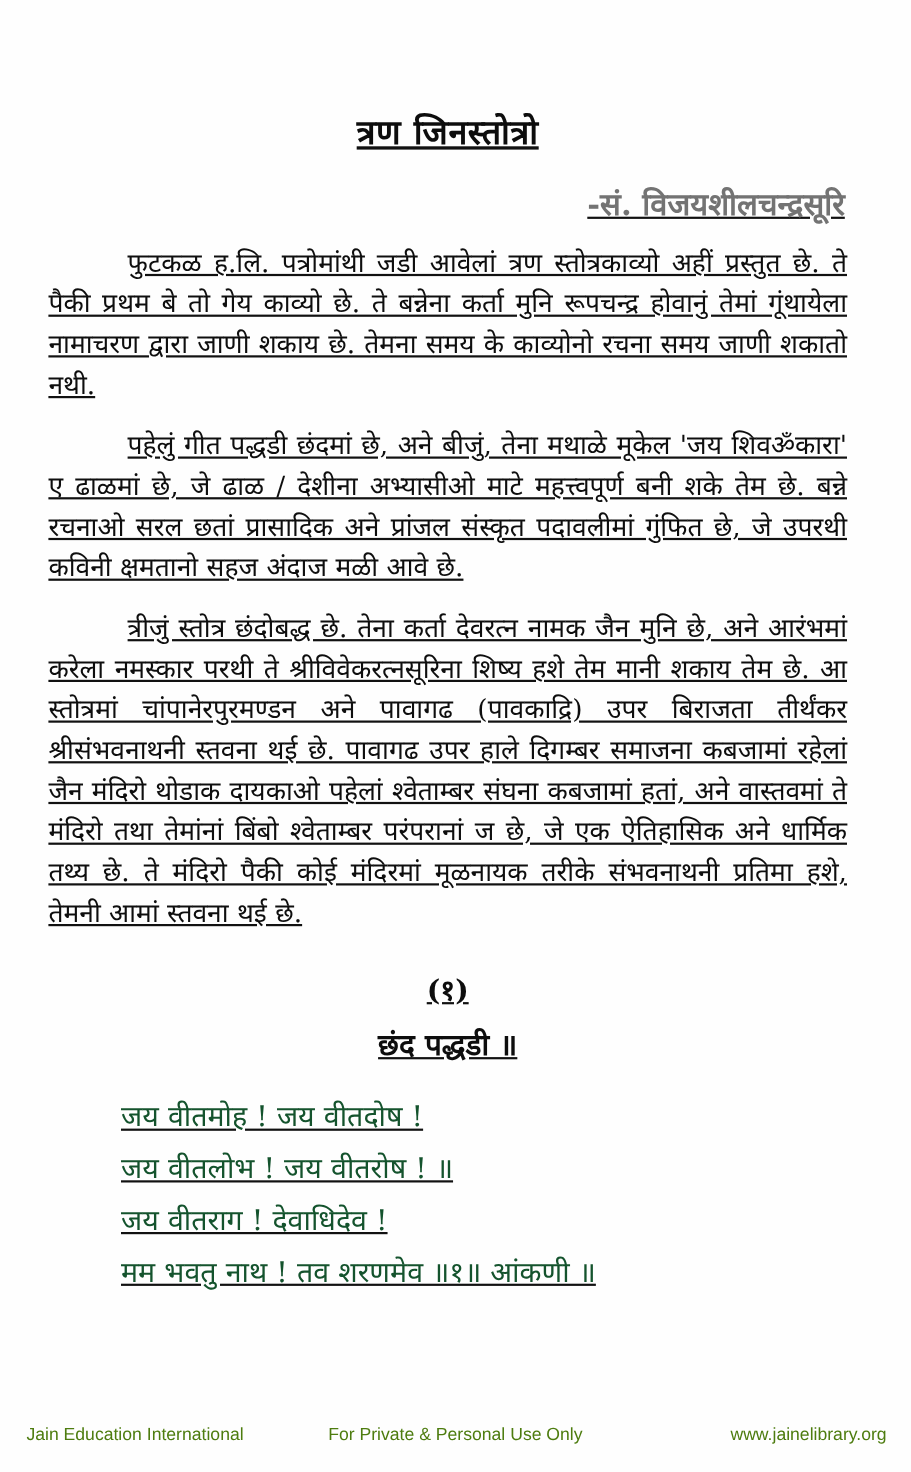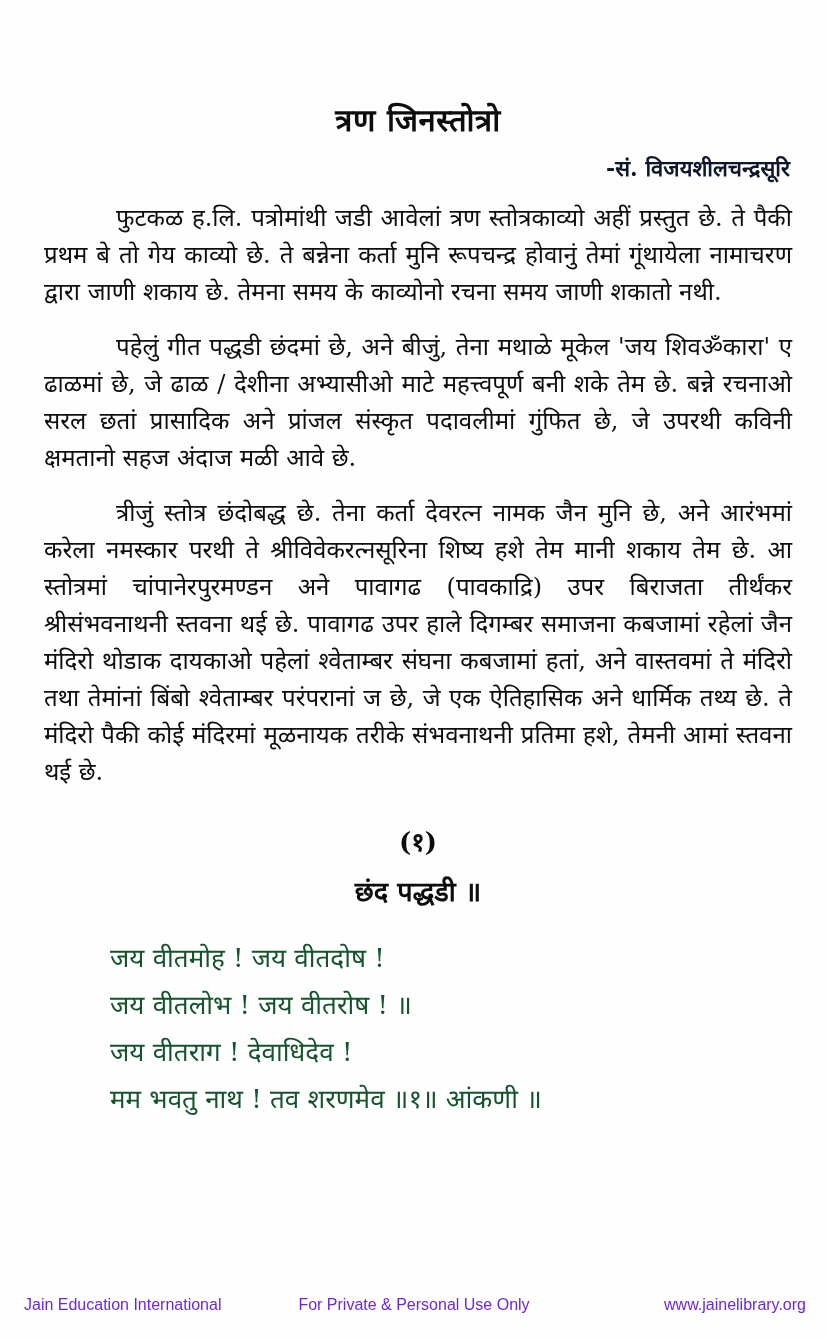--- a/index.html
+++ b/index.html
@@ -14,37 +14,38 @@
   .page {
     position: relative;
     width: 828px;
     height: 1338px;
     background: #fefefe;
     color: #111;
     font-family: "DejaVu Serif", "Liberation Serif", serif;
   }
 
   .content {
-    padding: 98px 36px 0 44px;
+    padding: 98px 58px 0 44px;
+    text-decoration: underline;
   }
 
   .doc-title {
     text-align: center;
     font-size: 31px;
     font-weight: bold;
     letter-spacing: 0.5px;
     color: #0d0d0d;
   }
 
   .byline {
     text-align: right;
-    margin-top: 12px;
-    font-size: 22px;
+    margin-top: 25px;
+    font-size: 28px;
     font-weight: bold;
-    color: #0f172a;
+    color: #737373;
     padding-right: 2px;
   }
 
   .body-text {
     margin-top: 18px;
   }
 
   .body-text p {
     font-size: 24px;
     line-height: 37px;
@@ -85,21 +86,21 @@
   }
 
   .footer {
     position: absolute;
     left: 0;
     right: 0;
     bottom: 20px;
     height: 22px;
     font-family: "Liberation Sans", "DejaVu Sans", sans-serif;
     font-size: 16px;
-    color: #6d28d9;
+    color: #4d7c0f;
   }
 
   .footer .f-left {
     position: absolute;
     left: 24px;
   }
 
   .footer .f-center {
     position: absolute;
     left: 0;

